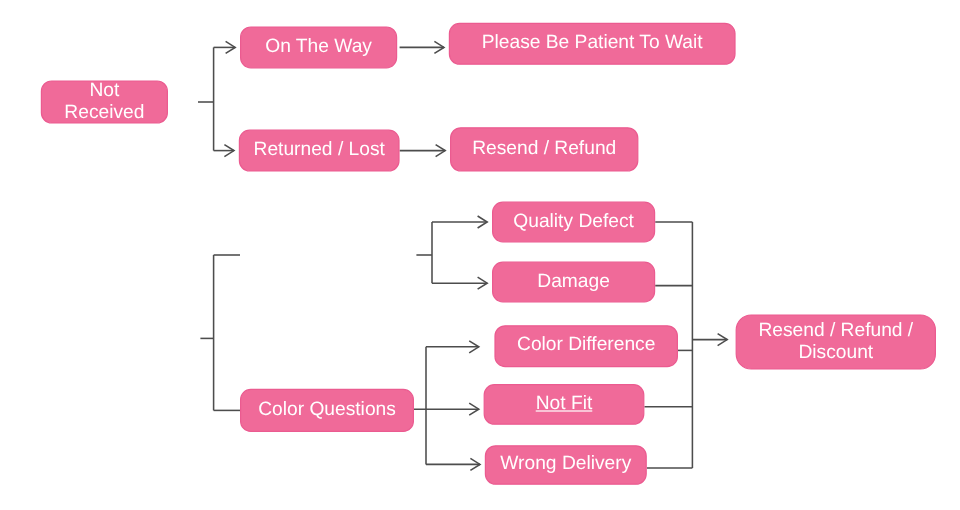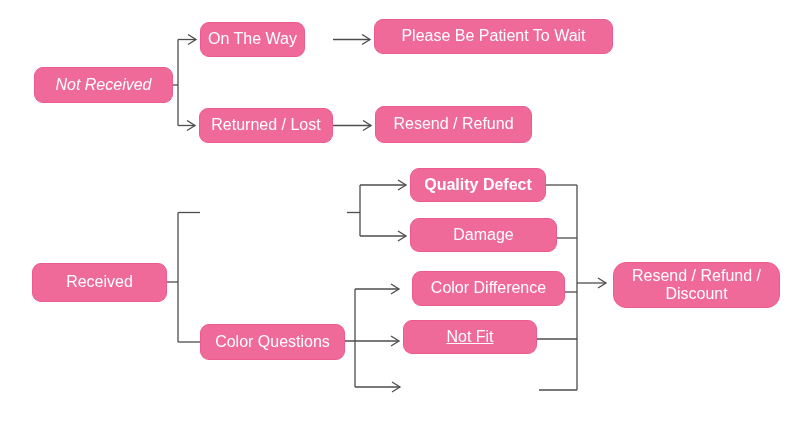--- a/index.html
+++ b/index.html
@@ -8,30 +8,30 @@
     font-family:"Liberation Sans", sans-serif; overflow:hidden;
   }
   .connector-layer { position:absolute; left:0; top:0; width:800px; height:425px; }
   .node {
     position:absolute; box-sizing:border-box;
     display:flex; align-items:center; justify-content:center;
     text-align:center; padding:2px 6px;
     background:#f06a99; border:1px solid #eb5b90; border-radius:9px;
     color:#ffffff; font-size:16px; line-height:1.15;
   }
-  #n-not-received          { left:34px;  top:67px;  width:139px; height:36px;font-style:italic; }
-  #n-on-the-way            { left:200px; top:22px;  width:105px; height:35px; }
+  #n-not-received          { left:34px;  top:67px;  width:106px; height:36px; }
+  #n-on-the-way            { left:200px; top:22px;  width:131px; height:35px; }
   #n-please-wait           { left:374px; top:19px;  width:239px; height:35px; }
   #n-returned-lost         { left:199px; top:108px; width:134px; height:35px; }
   #n-resend-refund         { left:375px; top:106px; width:157px; height:37px; }
   #n-received              { left:32px;  top:263px; width:135px; height:39px; }
   #n-quality-problems      { left:200px; top:194px; width:147px; height:37px; }
   #n-other-questions       { left:200px; top:324px; width:145px; height:36px; }
-  #n-quality-defect        { left:410px; top:168px; width:136px; height:34px;font-weight:bold; }
-  #n-damage                { left:410px; top:218px; width:147px; height:34px; }
+  #n-quality-defect        { left:410px; top:168px; width:136px; height:34px; }
+  #n-damage                { left:410px; top:218px; width:136px; height:34px; }
   #n-color-difference      { left:412px; top:271px; width:153px; height:35px; }
   #n-not-fit               { left:403px; top:320px; width:134px; height:34px;text-decoration:underline; }
   #n-wrong-delivery        { left:404px; top:371px; width:135px; height:33px; }
   #n-resend-refund-discount{ left:613px; top:262px; width:167px; height:46px;border-radius:13px; }
 </style>
 </head>
 <body>
 
 <div class="canvas">
 
@@ -86,29 +86,29 @@
   <div class="node" id="n-not-received">Not Received</div>
 
   <div class="node" id="n-on-the-way">On The Way</div>
 
   <div class="node" id="n-please-wait">Please Be Patient To Wait</div>
 
   <div class="node" id="n-resend-refund">Resend / Refund</div>
 
   <div class="node" id="n-returned-lost">Returned / Lost</div>
 
-  <div class="node" id="n-received">Received</div>
 
 
   <div class="node" id="n-other-questions">Color Questions</div>
 
   <div class="node" id="n-quality-defect">Quality Defect</div>
 
   <div class="node" id="n-damage">Damage</div>
 
   <div class="node" id="n-color-difference">Color Difference</div>
 
   <div class="node" id="n-not-fit">Not Fit</div>
 
+  <div class="node" id="n-wrong-delivery">Wrong Delivery</div>
 
   <div class="node" id="n-resend-refund-discount">Resend / Refund / Discount</div>
 
 </div>
 
 </body></html>

